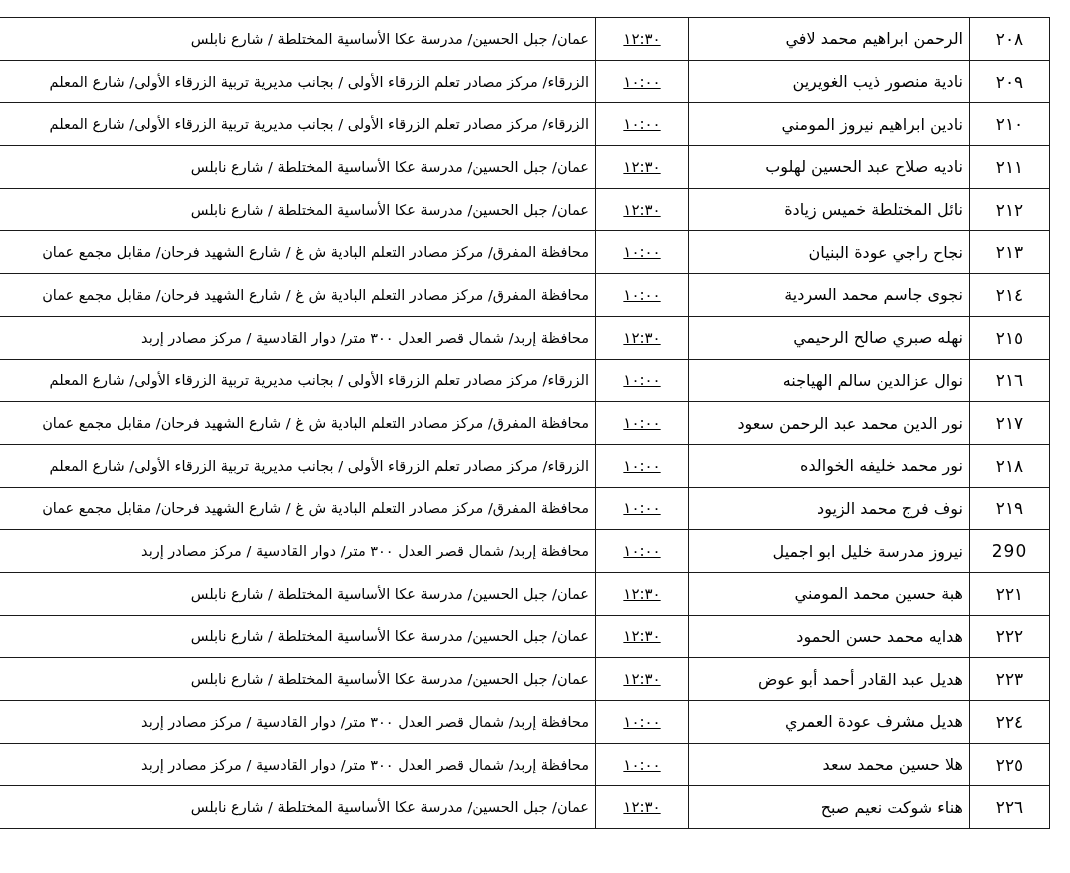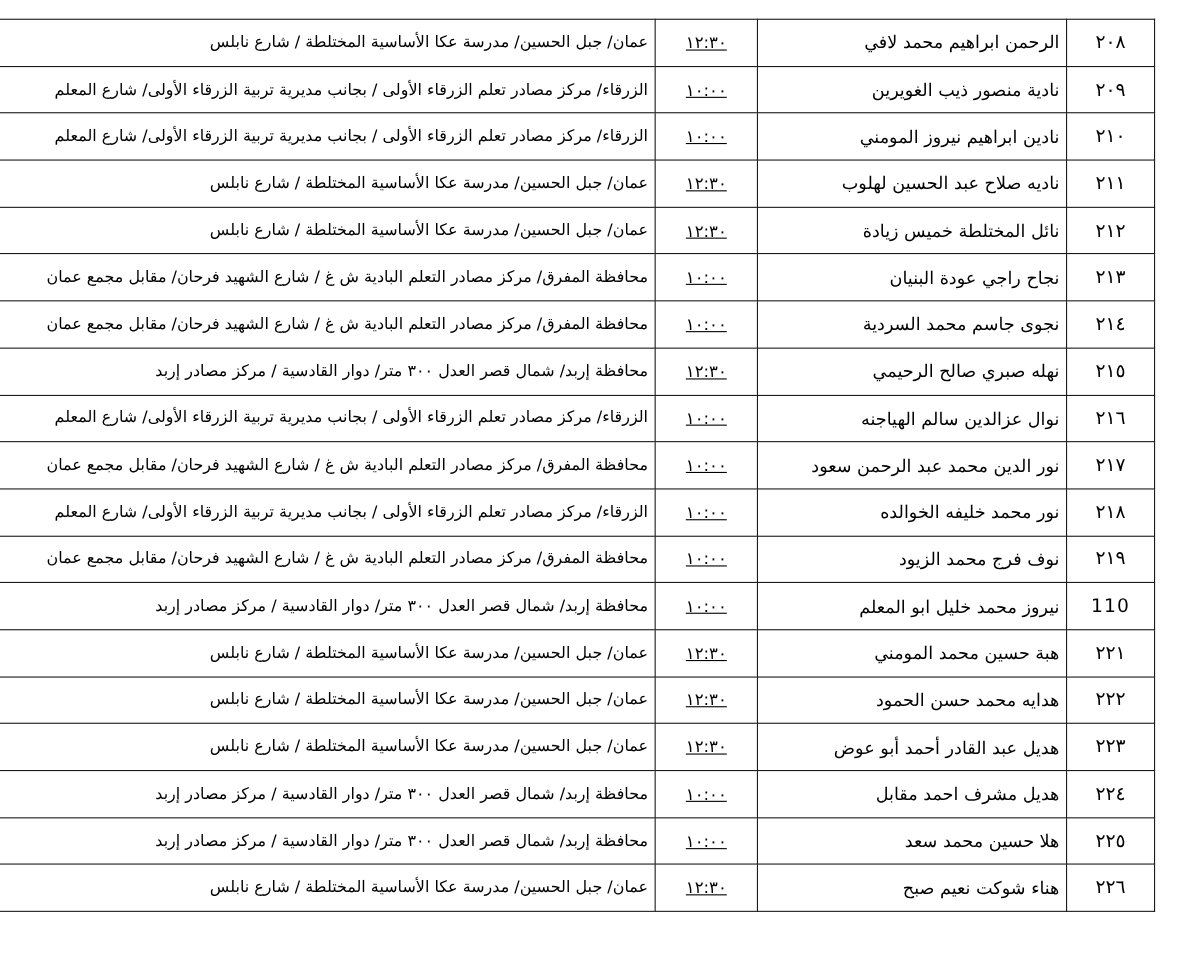--- a/index.html
+++ b/index.html
@@ -133,22 +133,22 @@
           <td class="col-time">١٠:٠٠</td>
           <td class="col-location">الزرقاء/ مركز مصادر تعلم الزرقاء الأولى / بجانب مديرية تربية الزرقاء الأولى/ شارع المعلم</td>
         </tr>
         <tr>
           <td class="col-no">٢١٩</td>
           <td class="col-name">نوف فرج محمد الزيود</td>
           <td class="col-time">١٠:٠٠</td>
           <td class="col-location">محافظة المفرق/ مركز مصادر التعلم البادية ش غ / شارع الشهيد فرحان/ مقابل مجمع عمان</td>
         </tr>
         <tr>
-          <td class="col-no">110</td>
-          <td class="col-name">نيروز محمد خليل ابو المعلم</td>
+          <td class="col-no">290</td>
+          <td class="col-name">نيروز مدرسة خليل ابو اجميل</td>
           <td class="col-time">١٠:٠٠</td>
           <td class="col-location">محافظة إربد/ شمال قصر العدل ٣٠٠ متر/ دوار القادسية / مركز مصادر إربد</td>
         </tr>
         <tr>
           <td class="col-no">٢٢١</td>
           <td class="col-name">هبة حسين محمد المومني</td>
           <td class="col-time">١٢:٣٠</td>
           <td class="col-location">عمان/ جبل الحسين/ مدرسة عكا الأساسية المختلطة / شارع نابلس</td>
         </tr>
         <tr>
@@ -158,21 +158,21 @@
           <td class="col-location">عمان/ جبل الحسين/ مدرسة عكا الأساسية المختلطة / شارع نابلس</td>
         </tr>
         <tr>
           <td class="col-no">٢٢٣</td>
           <td class="col-name">هديل عبد القادر أحمد أبو عوض</td>
           <td class="col-time">١٢:٣٠</td>
           <td class="col-location">عمان/ جبل الحسين/ مدرسة عكا الأساسية المختلطة / شارع نابلس</td>
         </tr>
         <tr>
           <td class="col-no">٢٢٤</td>
-          <td class="col-name">هديل مشرف احمد مقابل</td>
+          <td class="col-name">هديل مشرف عودة العمري</td>
           <td class="col-time">١٠:٠٠</td>
           <td class="col-location">محافظة إربد/ شمال قصر العدل ٣٠٠ متر/ دوار القادسية / مركز مصادر إربد</td>
         </tr>
         <tr>
           <td class="col-no">٢٢٥</td>
           <td class="col-name">هلا حسين محمد سعد</td>
           <td class="col-time">١٠:٠٠</td>
           <td class="col-location">محافظة إربد/ شمال قصر العدل ٣٠٠ متر/ دوار القادسية / مركز مصادر إربد</td>
         </tr>
         <tr>

